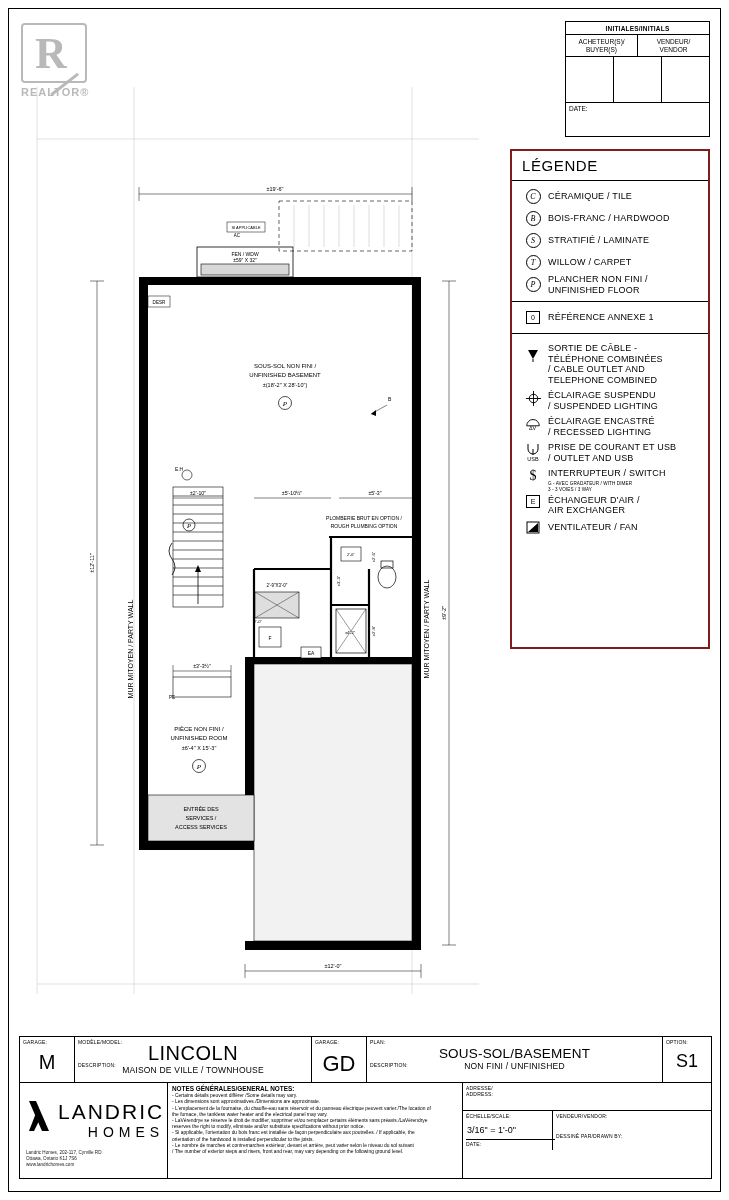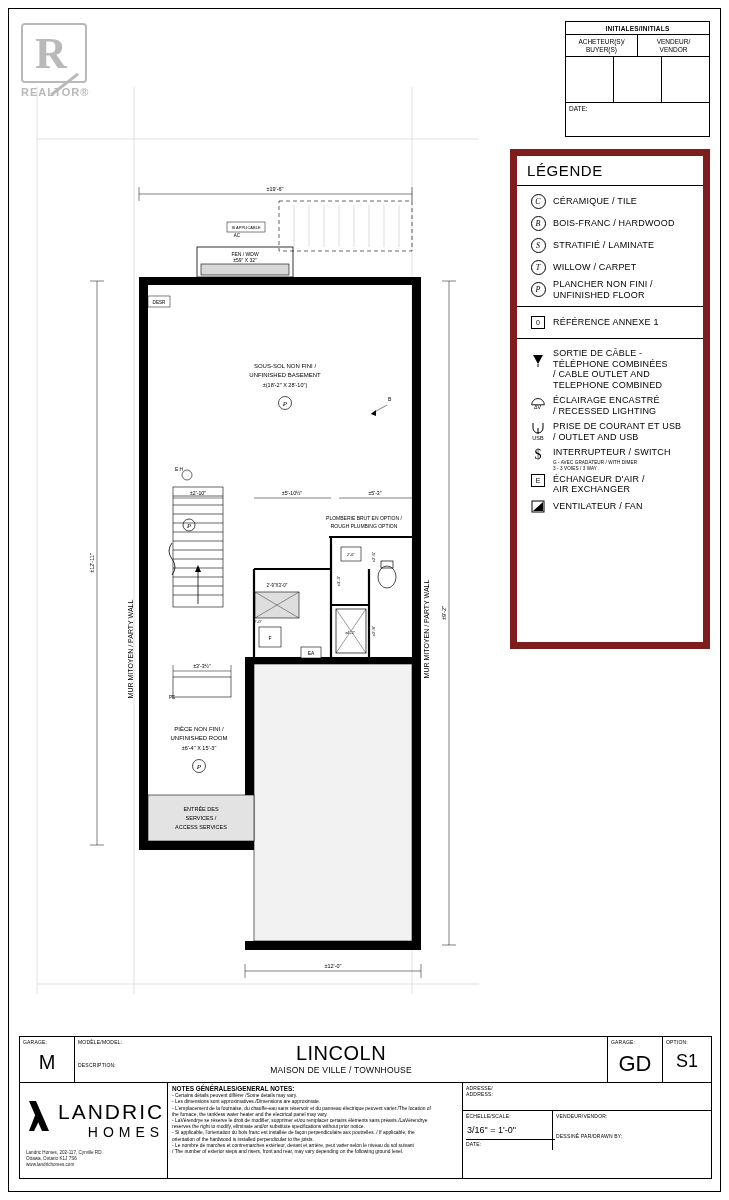--- a/index.html
+++ b/index.html
@@ -53,21 +53,21 @@
   .initials .row2 > div:first-child { border-right: 1px solid #000; }
   .initials .row3 { height: 46px; border-bottom: 1px solid #000; display: flex; }
   .initials .row3 > div { flex: 1; }
   .initials .row3 > div:first-child { border-right: 1px solid #000; }
   .initials .row3 > div:nth-child(2) { border-right: 1px solid #000; }
   .initials .row4 { height: 32px; padding: 2px 3px; }
 
   
   .legend {
     position: absolute; right: 10px; top: 140px; width: 200px; height: 500px;
-    border: 7px solid #7f1d1d; background: #fff;
+    border: 2px solid #7f1d1d; background: #fff;
   }
   .legend .title {
     height: 30px; border-bottom: 1px solid #000;
     display: flex; align-items: center; padding-left: 10px;
     font-size: 15px; letter-spacing: .6px;
   }
   .legend .group { border-bottom: 1px solid #000; padding: 4px 0 5px 0; }
   .legend .group.last { border-bottom: none; }
   .leg-row { display: flex; align-items: center; min-height: 22px; padding: 1px 6px; }
   .leg-sym { width: 30px; flex: 0 0 30px; display: flex; align-items: center; justify-content: center; }
@@ -209,20 +209,33 @@
             </svg>
         </div>
         <div class="leg-txt">
           <div>SORTIE DE CÂBLE -</div>
           <div>TÉLÉPHONE COMBINÉES</div>
           <div>/ CABLE OUTLET AND</div>
           <div>TELEPHONE COMBINED</div>
         </div>
       </div>
 
+      <div class="leg-row" style="align-items:flex-start;padding-top:4px">
+        <div class="leg-sym">
+          <svg width="17" height="17" viewBox="0 0 18 18">
+              <circle cx="9" cy="9" r="4.5" fill="none" stroke="#000" stroke-width="1"></circle>
+              <line x1="9" y1="1" x2="9" y2="17" stroke="#000" stroke-width="1"></line>
+              <line x1="1" y1="9" x2="17" y2="9" stroke="#000" stroke-width="1"></line>
+            </svg>
+        </div>
+        <div class="leg-txt">
+          <div>ÉCLAIRAGE SUSPENDU</div>
+          <div>/ SUSPENDED LIGHTING</div>
+        </div>
+      </div>
 
       <div class="leg-row" style="align-items:flex-start;padding-top:4px">
         <div class="leg-sym">
           <svg width="18" height="16" viewBox="0 0 20 16">
               <path d="M3 10 A7 7 0 0 1 17 10" fill="none" stroke="#000" stroke-width="1"></path>
               <line x1="3" y1="10" x2="17" y2="10" stroke="#000" stroke-width="1"></line>
               <text x="5.5" y="14.5" font-size="6" font-family="Liberation Sans">ΔV</text>
             </svg>
         </div>
         <div class="leg-txt">
@@ -465,20 +478,26 @@
       <div class="tb-cell" style="flex:1">
         <div class="tb-lbl">MODÈLE/MODEL:</div>
         <div class="tb-lbl2">DESCRIPTION:</div>
         <div class="tb-big" style="margin-top:5px">LINCOLN</div>
         <div class="tb-sub">MAISON DE VILLE / TOWNHOUSE</div>
       </div>
       <div class="tb-cell" style="width:55px">
         <div class="tb-lbl">GARAGE:</div>
         <div class="tb-letter" style="margin-top:14px;font-size:22px">GD</div>
       </div>
+      <div class="tb-cell" style="flex:1.25">
+        <div class="tb-lbl">PLAN:</div>
+        <div class="tb-lbl2">DESCRIPTION:</div>
+        <div class="tb-sub" style="font-size:13.5px;margin-top:9px">SOUS-SOL/BASEMENT</div>
+        <div class="tb-sub">NON FINI / UNFINISHED</div>
+      </div>
       <div class="tb-cell" style="width:48px">
         <div class="tb-lbl">OPTION:</div>
         <div class="tb-letter" style="margin-top:14px;font-size:18px">S1</div>
       </div>
     </div>
 
     <div class="tb-bottom">
 
       <div class="tb-cell landric" style="width:148px;padding:8px 6px">
         <div style="display:flex;align-items:center;gap:6px;margin-top:8px">

